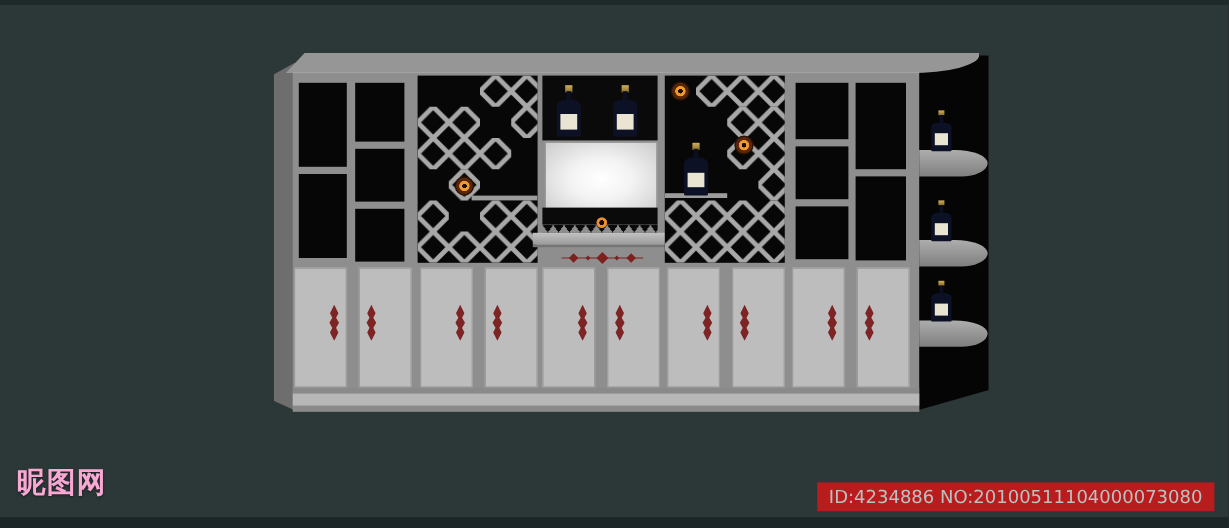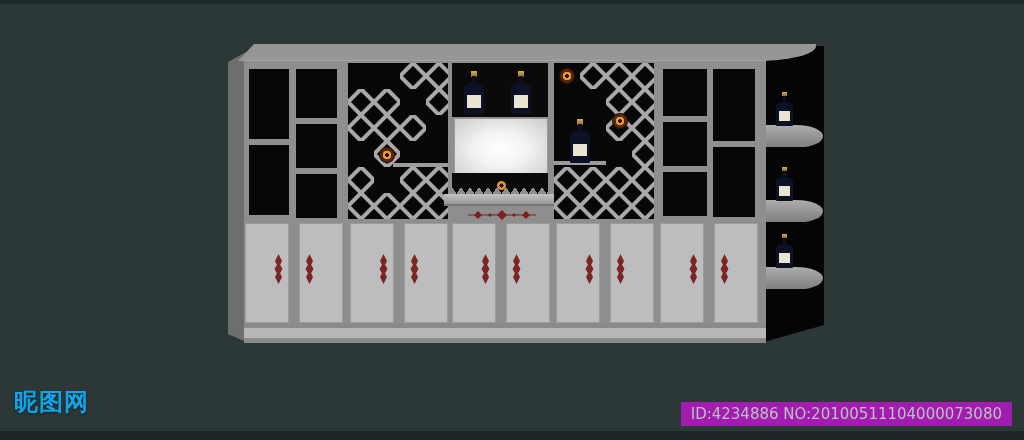--- a/index.html
+++ b/index.html
@@ -58,26 +58,26 @@
   .door{position:absolute;top:0;width:44px;height:100px;background:#bdbdbd;
         border:1px solid #9b9b9b;box-sizing:border-box;}
   .door.l{left:0}.door.r{right:0}
   .orn{position:absolute;top:30px;}
   .door.l .orn{right:5px}.door.r .orn{left:5px}
   .plinth{position:absolute;left:0;top:262px;width:522px;height:20px;background:#8a8a8a;}
   .plinth .lip{position:absolute;left:0;top:5px;width:100%;height:10px;background:#b7b7b7;}
   .motif-h{position:absolute;left:222px;top:144px;width:72px;height:10px;}
 
   
-  .watermark{position:absolute;left:14px;top:386px;color:#0ea5e9;font-weight:bold;
+  .watermark{position:absolute;left:14px;top:386px;color:#f9a8d4;font-weight:bold;
              font-size:24px;letter-spacing:1px;text-shadow:0 1px 2px rgba(0,0,0,.5);
              display:flex;align-items:baseline;gap:8px;}
   .watermark .url{font-size:21px;letter-spacing:0;}
   .id-badge{position:absolute;right:12px;top:402px;height:24px;line-height:24px;
-            padding:0 10px;background:#a21caf;color:#b8c2c2;font-size:15px;}
+            padding:0 10px;background:#b91c1c;color:#b8c2c2;font-size:15px;}
 </style>
 </head>
 <body>
 
 <div class="stage">
   <div class="strip top"></div>
 
   <div class="side-face"></div>
 
   <div class="end-unit">

